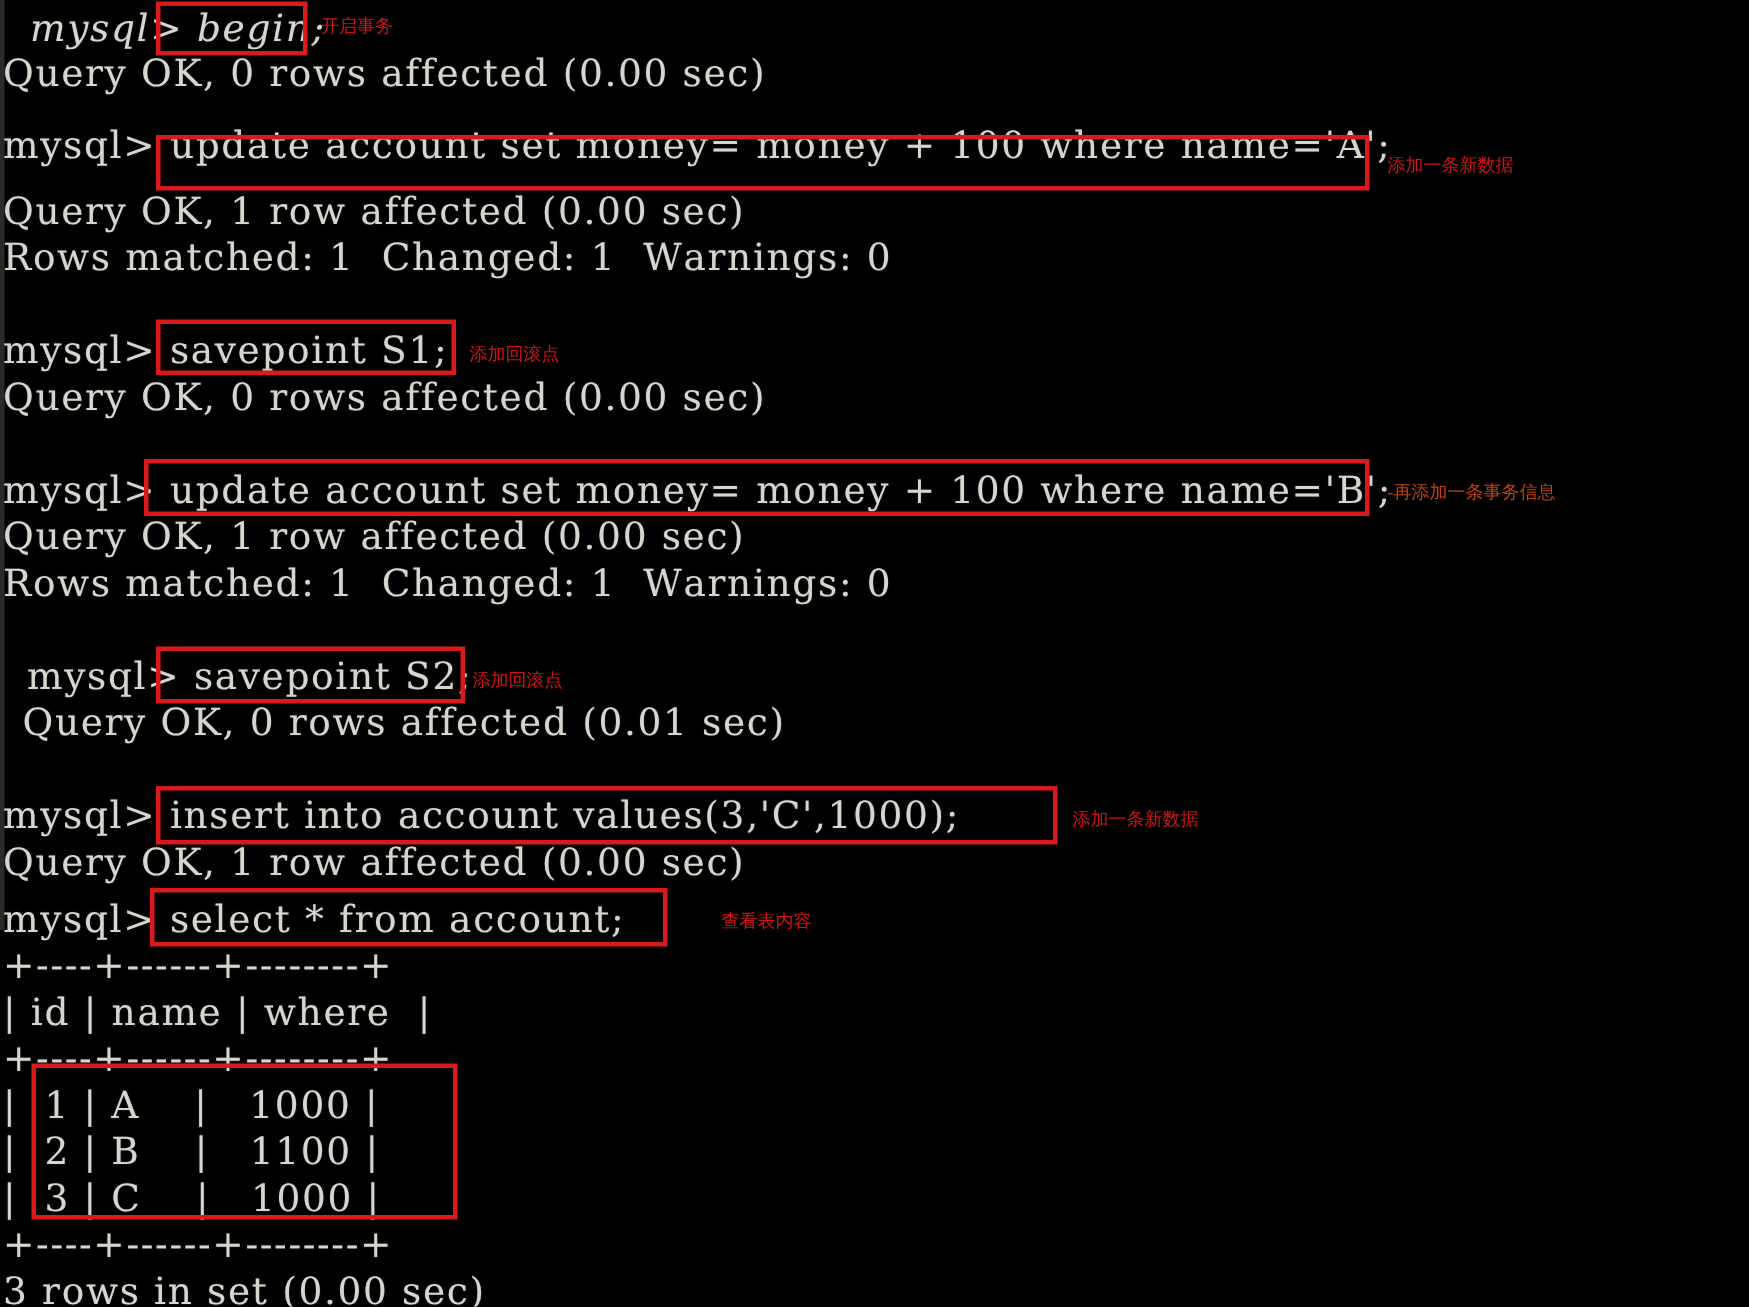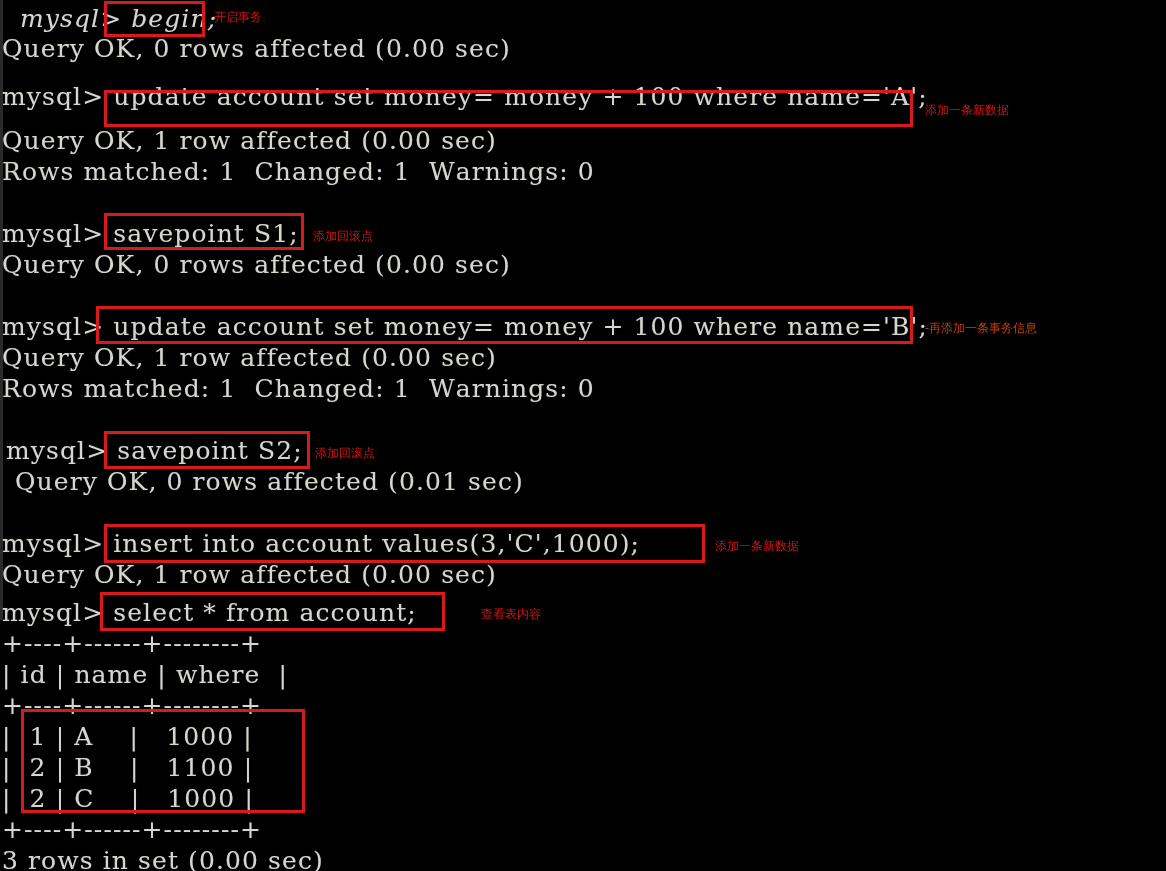--- a/index.html
+++ b/index.html
@@ -81,32 +81,32 @@
       <div class="line serifmono" style="top: 122px; left: 2px;">Query OK, 1 row affected (0.00 sec)</div>
       <div class="line serifmono" style="top: 153px; left: 2px;">Rows matched: 1  Changed: 1  Warnings: 0</div>
       <div class="line serifmono" style="top: 184px; left: 2px;"></div>
       <div class="line serifmono" style="top: 215px; left: 2px;">mysql&gt; savepoint S1;</div>
       <div class="line serifmono" style="top: 246px; left: 2px;">Query OK, 0 rows affected (0.00 sec)</div>
       <div class="line serifmono" style="top: 277px; left: 2px;"></div>
       <div class="line serifmono" style="top: 308px; left: 2px;">mysql&gt; update account set money= money + 100 where name='B';</div>
       <div class="line serifmono" style="top: 339px; left: 2px;">Query OK, 1 row affected (0.00 sec)</div>
       <div class="line serifmono" style="top: 370px; left: 2px;">Rows matched: 1  Changed: 1  Warnings: 0</div>
       <div class="line serifmono" style="top: 401px; left: 2px;"></div>
-      <div class="line serifmono" style="top: 432px; left: 6px;">mysql&gt; savepoint S2;</div>
+      <div class="line serifmono" style="top: 432px; left: 18px;">mysql&gt; savepoint S2;</div>
       <div class="line serifmono" style="top: 463px; left: 15px;">Query OK, 0 rows affected (0.01 sec)</div>
       <div class="line serifmono" style="top: 494px; left: 2px;"></div>
       <div class="line serifmono" style="top: 525px; left: 2px;">mysql&gt; insert into account values(3,'C',1000);</div>
       <div class="line serifmono" style="top: 556px; left: 2px;">Query OK, 1 row affected (0.00 sec)</div>
       <div class="line serifmono" style="top: 594px; left: 2px;">mysql&gt; select * from account;</div>
       <div class="line serifmono" style="top: 625px; left: 2px;">+----+------+--------+</div>
       <div class="line serifmono" style="top: 656px; left: 2px;">| id | name | where  |</div>
       <div class="line serifmono" style="top: 687px; left: 2px;">+----+------+--------+</div>
       <div class="line serifmono" style="top: 718px; left: 2px;">|  1 | A    |   1000 |</div>
       <div class="line serifmono" style="top: 749px; left: 2px;">|  2 | B    |   1100 |</div>
-      <div class="line serifmono" style="top: 780px; left: 2px;">|  2 | C    |   1000 |</div>
+      <div class="line serifmono" style="top: 780px; left: 2px;">|  3 | C    |   1000 |</div>
       <div class="line serifmono" style="top: 811px; left: 2px;">+----+------+--------+</div>
       <div class="line serifmono" style="top: 842px; left: 2px;">3 rows in set (0.00 sec)</div>
     </div>
   <div id="boxes-root">
       <div class="box" style="left: 104px; top: 1px; width: 101px; height: 36px; border-color: rgb(217, 26, 26);"></div>
       <div class="box" style="left: 104px; top: 90px; width: 809px; height: 37px; border-color: rgb(217, 26, 26);"></div>
       <div class="box" style="left: 104px; top: 213px; width: 200px; height: 37px; border-color: rgb(217, 26, 26);"></div>
       <div class="box" style="left: 96px; top: 306px; width: 817px; height: 38px; border-color: rgb(217, 26, 26);"></div>
       <div class="box" style="left: 104px; top: 431px; width: 206px; height: 38px; border-color: rgb(217, 26, 26);"></div>
       <div class="box" style="left: 104px; top: 524px; width: 601px; height: 39px; border-color: rgb(217, 26, 26);"></div>

